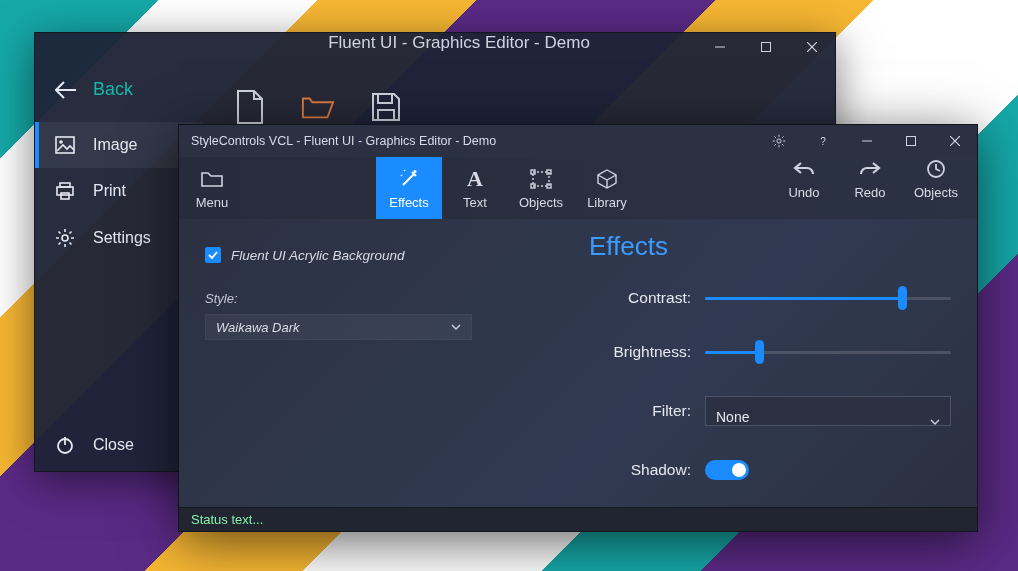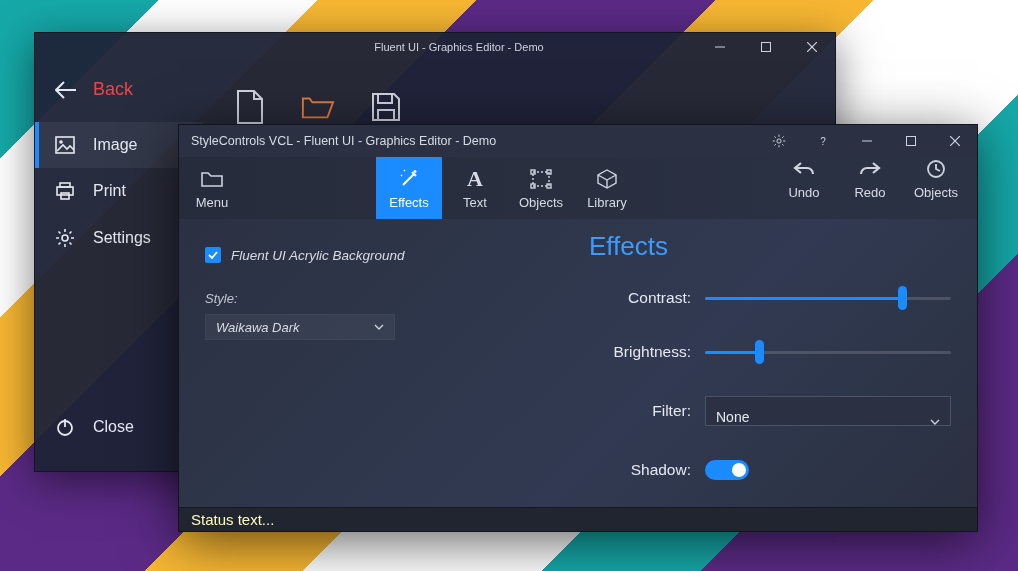--- a/index.html
+++ b/index.html
@@ -30,22 +30,22 @@
     position: absolute;
     left: 34px; top: 32px;
     width: 802px; height: 440px;
     background: rgba(30,35,55,0.96);
     box-shadow: 0 10px 40px rgba(0,0,0,0.5);
     color: #d8dbe5;
     border: 1px solid rgba(0,0,0,0.4);
   }
   .win1-title {
     height: 28px;
-    display: flex; align-items: center; justify-content: center;
-    font-size: 11px;
+    display: flex; justify-content: center;
+    font-size: 17px;
     position: relative;
     color: #cfd3df;
     padding-left: 48px;
   }
   .win1-controls {
     position: absolute; right: 0; top: 0;
     display: flex;
   }
   .win-btn {
     width: 46px; height: 28px;
@@ -57,40 +57,40 @@
   .win1-sidebar {
     width: 168px;
     display: flex; flex-direction: column;
     padding-top: 6px;
   }
   .back-row {
     display: flex; align-items: center;
     gap: 16px;
     padding: 12px 20px 22px 20px;
     font-size: 18px;
-    color: #ef4444;
+    color: #14b8a6;
   }
   .nav-item {
     display: flex; align-items: center;
     gap: 18px;
     padding: 14px 20px;
     font-size: 16px;
     color: #e5e8f0;
     cursor: pointer;
   }
   .nav-item.active {
     background: rgba(255,255,255,0.06);
     position: relative;
   }
   .nav-item.active::before {
     content:'';
     position:absolute; left:0; top:0; bottom:0; width:4px;
     background:#1a8cff;
   }
-  .nav-bottom { margin-top: auto; padding-bottom: 20px; }
+  .nav-bottom { margin-top: auto; padding-bottom: 2px; }
   .win1-main {
     flex: 1;
     padding: 26px 30px;
     display: flex; gap: 34px;
   }
   .doc-icon {
     width: 34px; height: 40px;
     display:flex; align-items:center; justify-content:center;
   }
   
@@ -142,21 +142,21 @@
     padding: 28px 26px;
     font-style: italic;
   }
   .chk-row { display:flex; align-items:center; gap:10px; font-size:13.5px; color:#d8dbe5; margin-bottom:28px;}
   .chk {
     width:16px; height:16px; background:#1a8cff; border-radius:2px;
     display:flex; align-items:center; justify-content:center;
   }
   .style-label { font-size:13px; color:#c0c6d4; margin-bottom:8px;}
   .combo {
-    width: 190px; height: 26px;
+    width: 267px; height: 26px;
     background: rgba(255,255,255,0.05);
     border: 1px solid rgba(255,255,255,0.04);
     display:flex; align-items:center; justify-content:space-between;
     padding: 0 10px;
     font-size:13px; color:#d8dbe5;
   }
   .panel-right {
     flex:1;
     padding: 12px 26px 10px 10px;
   }
@@ -187,21 +187,21 @@
   .toggle {
     width:44px; height:20px; background:#1a8cff; border-radius:10px;
     position:relative;
   }
   .toggle .knob {
     position:absolute; right:3px; top:3px; width:14px; height:14px; background:#fff; border-radius:50%;
   }
   .statusbar {
     height:24px; background:#20252f;
     display:flex; align-items:center; padding:0 12px;
-    font-size:15px; color:#fef9c3;
+    font-size:13px; color:#86efac;
     border-top:1px solid rgba(0,0,0,0.3);
   }
   svg { display:block; }
 </style>
 </head>
 <body>
 
 <div class="desktop-bg"></div>
 
 <div class="win1">

